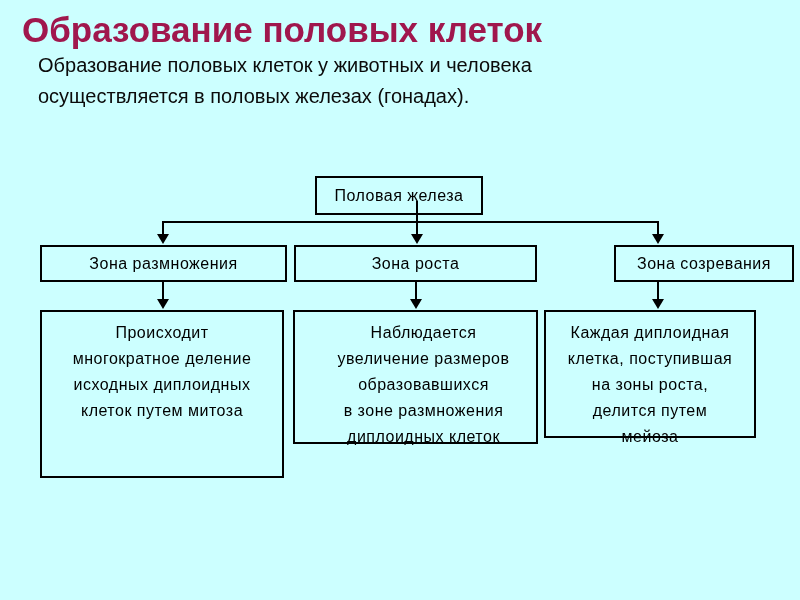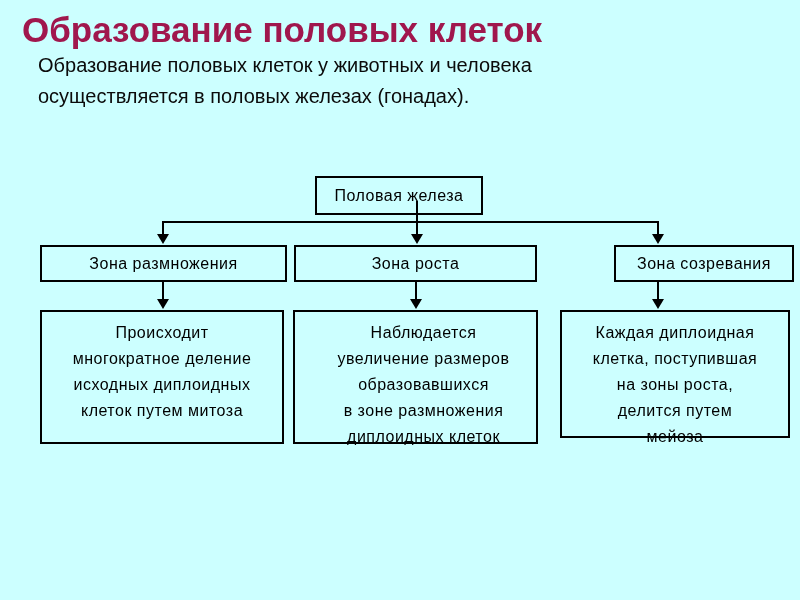--- a/index.html
+++ b/index.html
@@ -22,23 +22,23 @@
     position:absolute; box-sizing:border-box;
     border:2px solid #000; text-align:center;
     font-size:16px; letter-spacing:0.5px;
   }
   .root-box   { left:315px; top:176px; width:168px; height:39px; line-height:35px; }
   .zone-box   { top:245px; height:37px; line-height:33px; }
   .zone-1     { left:40px;  width:247px; }
   .zone-2     { left:294px; width:243px; }
   .zone-3     { left:566px; width:180px;margin-left:48px; }
   .desc-box   { top:310px; padding:8px 2px 0 2px; line-height:26px; white-space:pre-line; }
-  .desc-1     { left:40px;  width:244px; height:134px; }
+  .desc-1     { left:40px;  width:244px; height:168px; }
   .desc-2     { left:293px; width:245px; height:134px;padding-left:18px; }
-  .desc-3     { left:560px; width:230px; height:128px; }
+  .desc-3     { left:544px; width:212px; height:128px; }
   .connector  { position:absolute; background:#000; }
   .c-root-v   { left:416px; top:201px; width:2px; height:21px; }
   .c-hline    { left:162px; top:221px; width:497px; height:2px; }
   .c-stub-a1  { left:162px; top:222px; width:2px; height:13px; }
   .c-stub-a2  { left:416px; top:222px; width:2px; height:13px; }
   .c-stub-a3  { left:657px; top:222px; width:2px; height:13px; }
   .c-stub-b1  { left:162px; top:282px; width:2px; height:18px; }
   .c-stub-b2  { left:415px; top:282px; width:2px; height:18px; }
   .c-stub-b3  { left:657px; top:282px; width:2px; height:18px; }
   .arrow-down {

